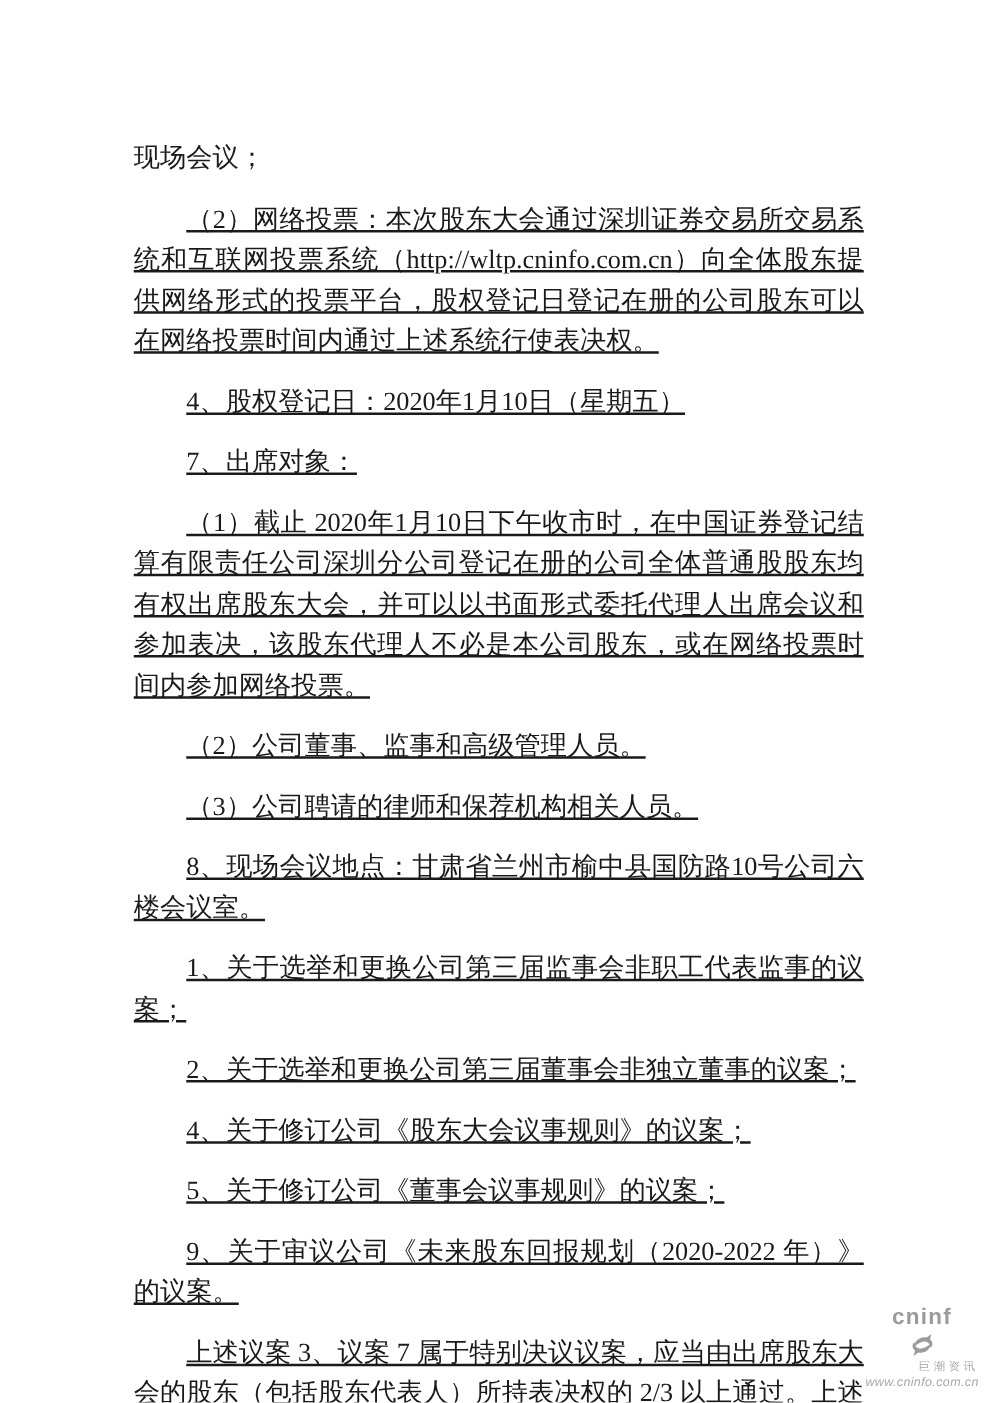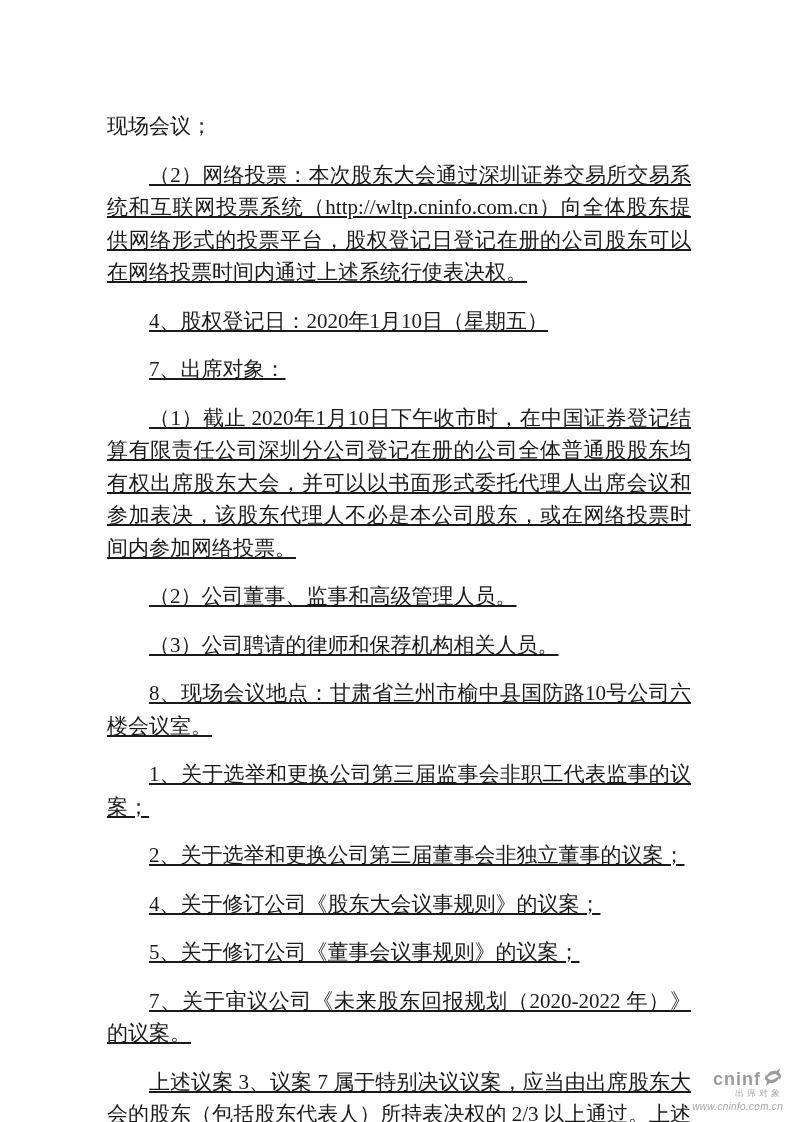--- a/index.html
+++ b/index.html
@@ -41,23 +41,24 @@
     position: absolute;
     right: 10px;
     bottom: 10px;
     text-align: right;
     color: #a0a0a0;
     font-family: "Liberation Sans", "DejaVu Sans", sans-serif;
     line-height: 1.1;
   }
   .logo-top {
     display: flex;
-    align-items: flex-end;
+    align-items: center;
     justify-content: flex-end;
     gap: 2px;
+    flex-direction: column;
   }
   .logo-word {
     font-weight: bold;
     font-size: 18px;
     letter-spacing: 1px;
     color: #9b9b9b;
   }
   .logo-swirl { display: inline-block; }
   .logo-cn {
     font-size: 9px;
@@ -83,33 +84,33 @@
     <p class="para indent">4、股权登记日：2020年1月10日（星期五）</p>
     <p class="para indent">7、出席对象：</p>
     <p class="para indent">（1）截止 2020年1月10日下午收市时，在中国证券登记结算有限责任公司深圳分公司登记在册的公司全体普通股股东均有权出席股东大会，并可以以书面形式委托代理人出席会议和参加表决，该股东代理人不必是本公司股东，或在网络投票时间内参加网络投票。</p>
     <p class="para indent">（2）公司董事、监事和高级管理人员。</p>
     <p class="para indent">（3）公司聘请的律师和保荐机构相关人员。</p>
     <p class="para indent">8、现场会议地点：甘肃省兰州市榆中县国防路10号公司六楼会议室。</p>
     <p class="para indent">1、关于选举和更换公司第三届监事会非职工代表监事的议案；</p>
     <p class="para indent">2、关于选举和更换公司第三届董事会非独立董事的议案；</p>
     <p class="para indent">4、关于修订公司《股东大会议事规则》的议案；</p>
     <p class="para indent">5、关于修订公司《董事会议事规则》的议案；</p>
-    <p class="para indent">7、关于审议公司《未来股东回报规划（2020-2022 年）》的议案。</p>
+    <p class="para indent">9、关于审议公司《未来股东回报规划（2020-2022 年）》的议案。</p>
     <p class="para indent"><span>上述议案 3、议案 7 属于特别决议议案，应当由出席股东大会的股东（包括股东代表人）所持表决权的 2/3 以上通过。上述议案已经公司第三届董事会第十二次会议审议通过，具体内容详见公司于 2020 年 1 月 1 日于巨潮资讯网（</span></p>
 
   </div>
 
   <div class="cninfo-logo">
     <div class="logo-top">
       <span class="logo-word">cninf</span>
       <span class="logo-swirl">
         <svg width="20" height="20" viewBox="0 0 24 24" aria-hidden="true">
           <g fill="#9b9b9b">
             <path d="M4 14 C4 8, 10 3.5, 16 4.8 L20.5 1.5 L19.2 6.8 C22.2 9, 22.4 13, 19.4 15.2 C20.6 11.2, 16.4 7.6, 12.2 8.8 C8.4 9.8, 6 11.8, 4 14 Z"></path>
             <path d="M20 10 C20 16, 14 20.5, 8 19.2 L3.5 22.5 L4.8 17.2 C1.8 15, 1.6 11, 4.6 8.8 C3.4 12.8, 7.6 16.4, 11.8 15.2 C15.6 14.2, 18 12.2, 20 10 Z"></path>
           </g>
         </svg>
       </span>
     </div>
-    <div class="logo-cn">出席对象</div>
+    <div class="logo-cn">巨潮资讯</div>
     <div class="logo-url">www.cninfo.com.cn</div>
   </div>
 </div>
 
 </body></html>

